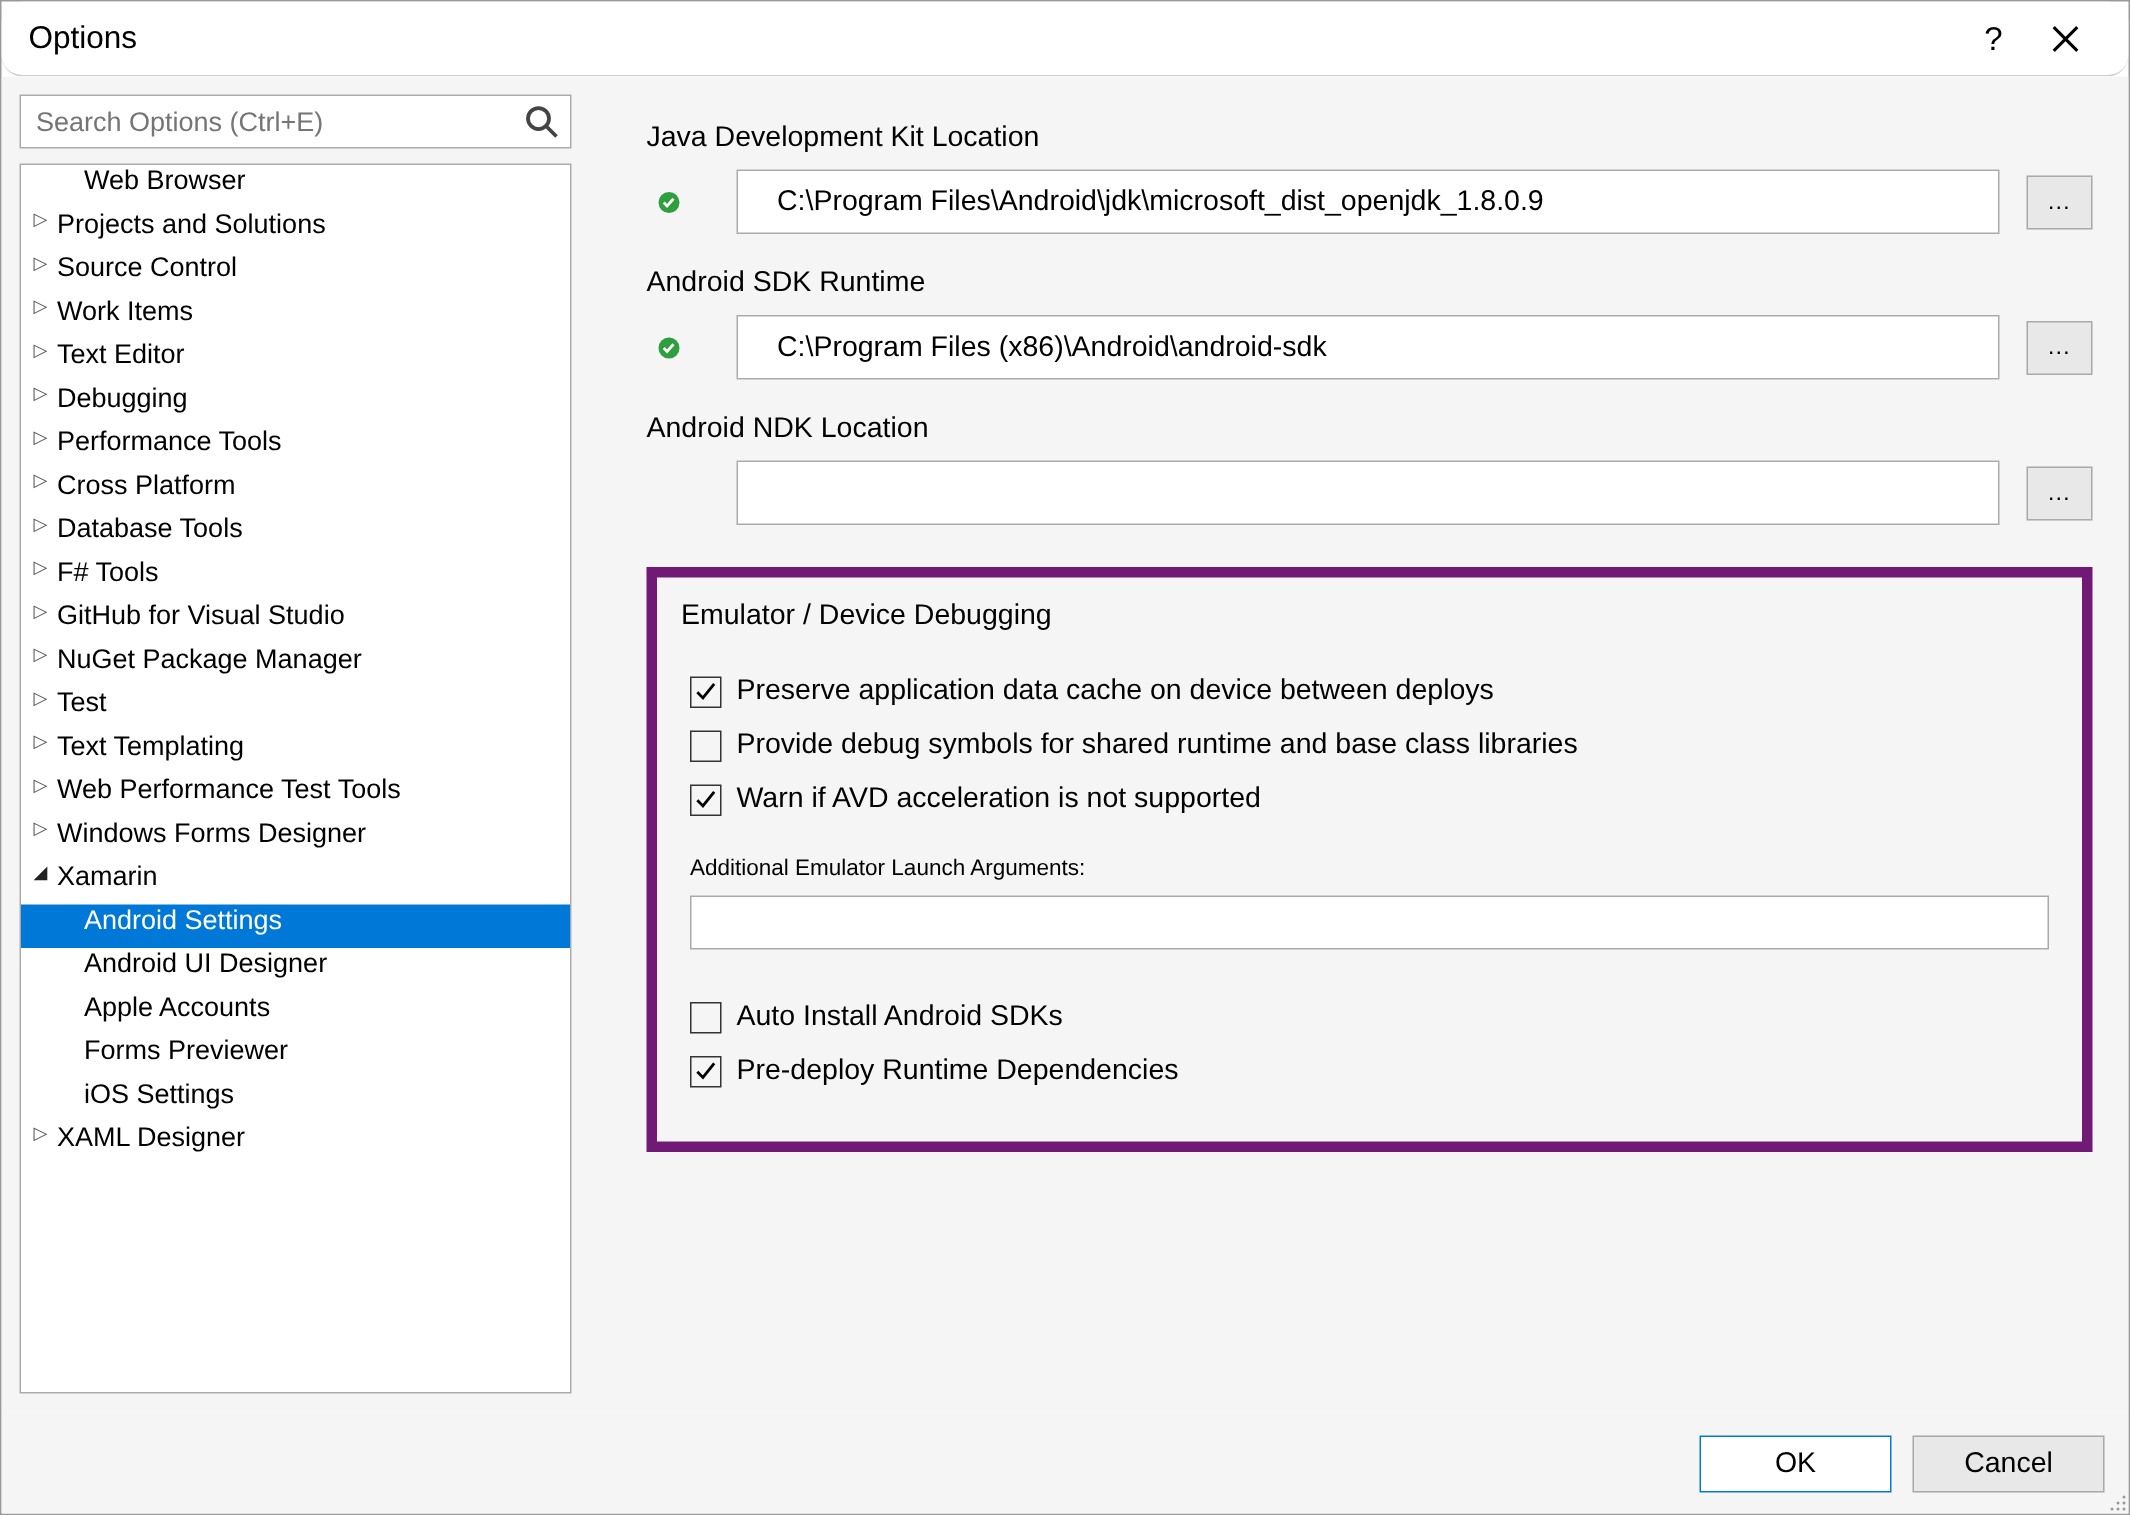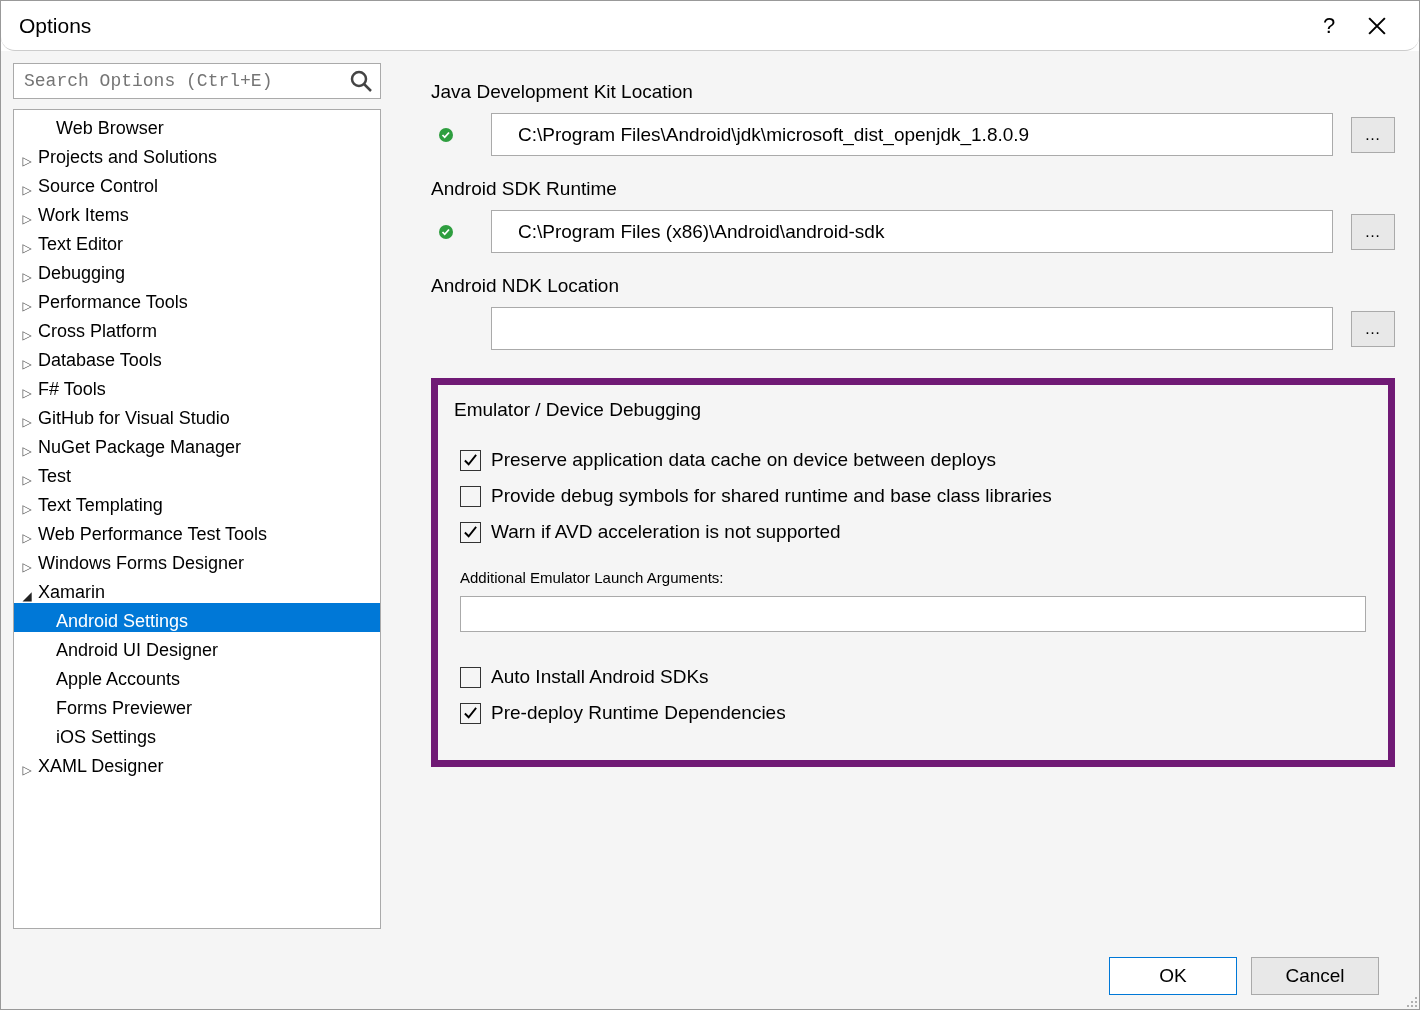--- a/index.html
+++ b/index.html
@@ -48,21 +48,21 @@
     margin-bottom: 10px;
   }
   .search-wrap input {
     width: 100%;
     height: 36px;
     padding: 4px 40px 4px 10px;
     font-size: 18px;
     color: #666;
     border: 1px solid #aaa;
     background: #fff;
-    font-family: Liberation Mono, monospace;
+    font-family: Liberation Sans, sans-serif;
   }
   .search-wrap .search-icon {
     position: absolute;
     right: 8px; top: 6px;
     width: 24px; height: 24px;
     color: #555;
   }
   .tree {
     flex: 1;
     border: 1px solid #aaa;
@@ -70,21 +70,21 @@
     overflow: hidden;
     position: relative;
     font-size: 18px;
   }
   .tree-inner {
     overflow-y: scroll;
     height: 100%;
   }
   .tree-item {
     display: flex;
-    align-items: flex-end;
+    align-items: flex-start;
     height: 29px;
     padding-left: 6px;
     cursor: pointer;
     white-space: nowrap;
   }
   .tree-item.selected {
     background: #0078d7;
     color: #fff;
   }
   .tree-indent { display:inline-block; width: 18px; }
@@ -204,21 +204,21 @@
     font-family: inherit;
     font-size: 18px;
   }
 
   
   .footer {
     height: 70px;
     display: flex;
     justify-content: flex-end;
     align-items: center;
-    padding-right: 40px;
+    padding-right: 16px;
     gap: 14px;
     background: #f5f5f5;
   }
   .footer button {
     width: 128px;
     height: 38px;
     font-size: 19px;
     border: 1px solid #aaa;
     background: #e8e8e8;
     cursor: pointer;

